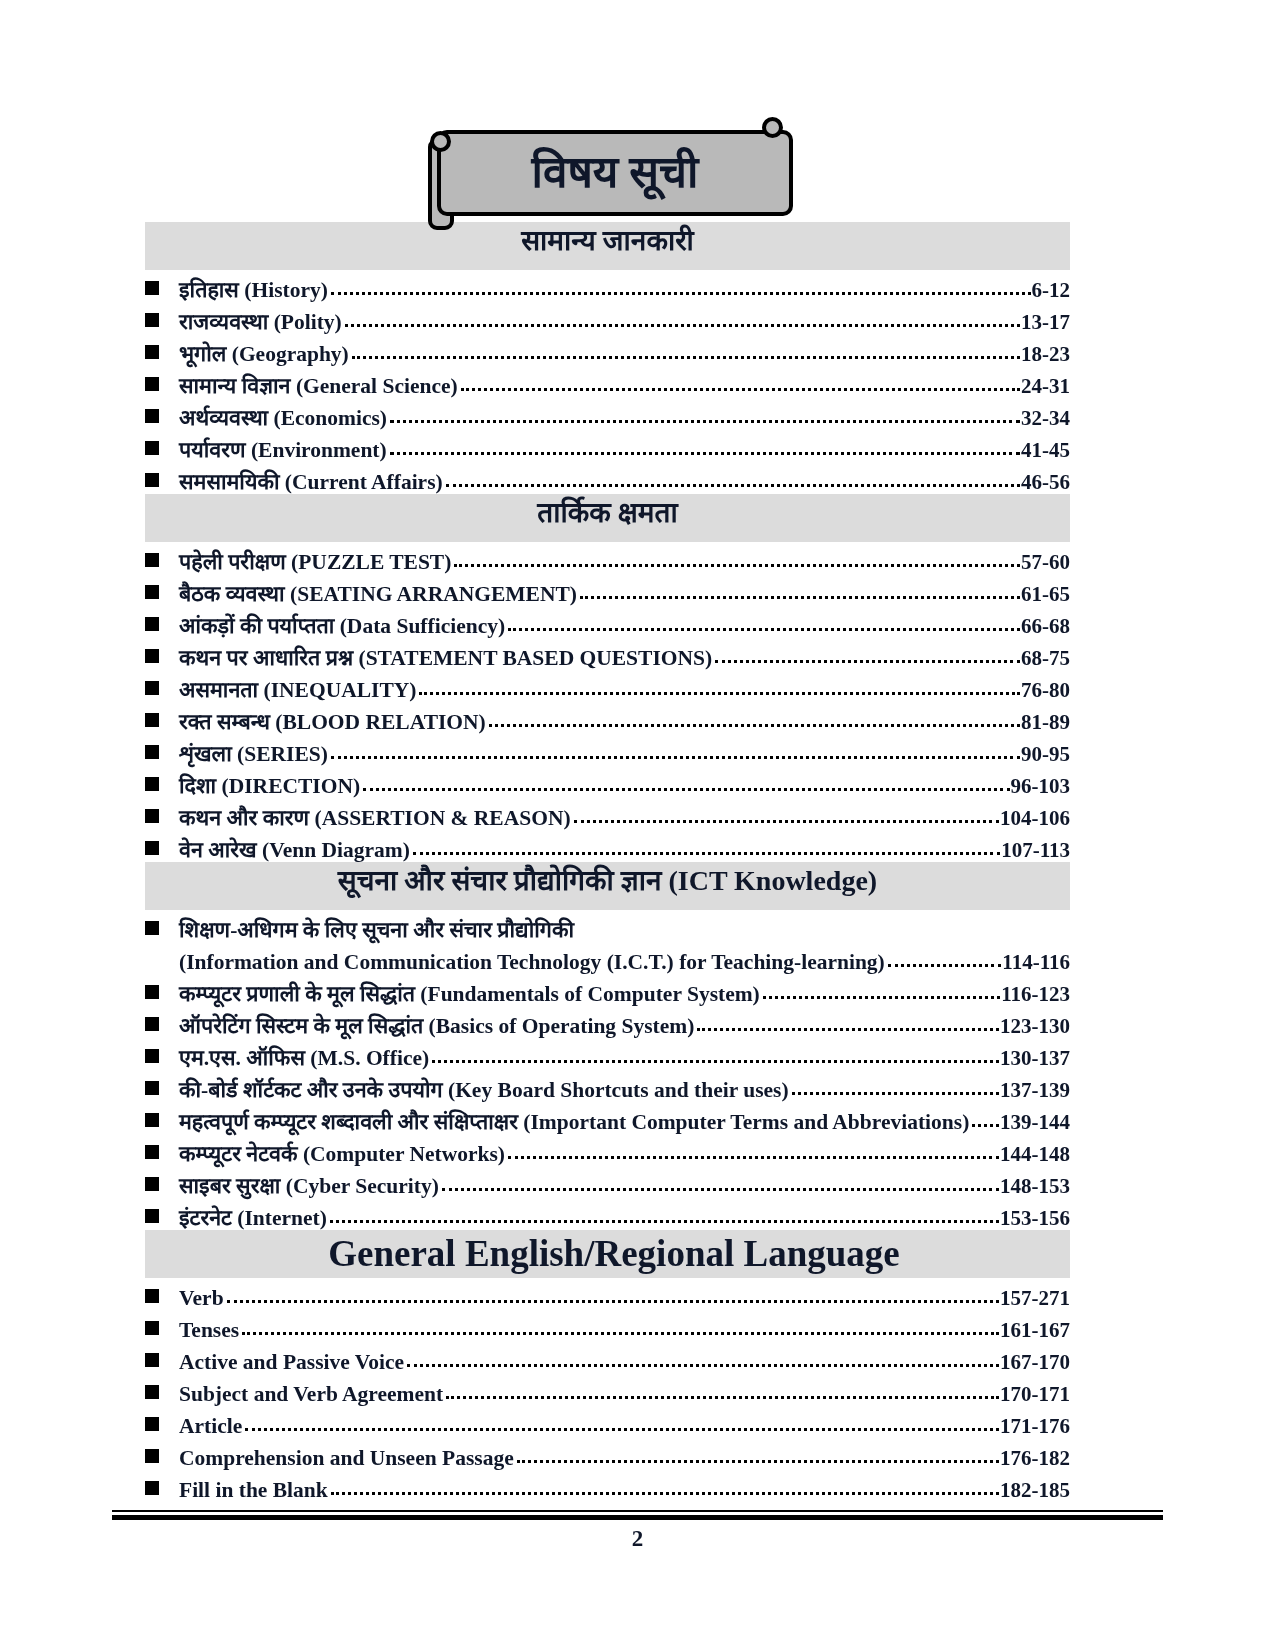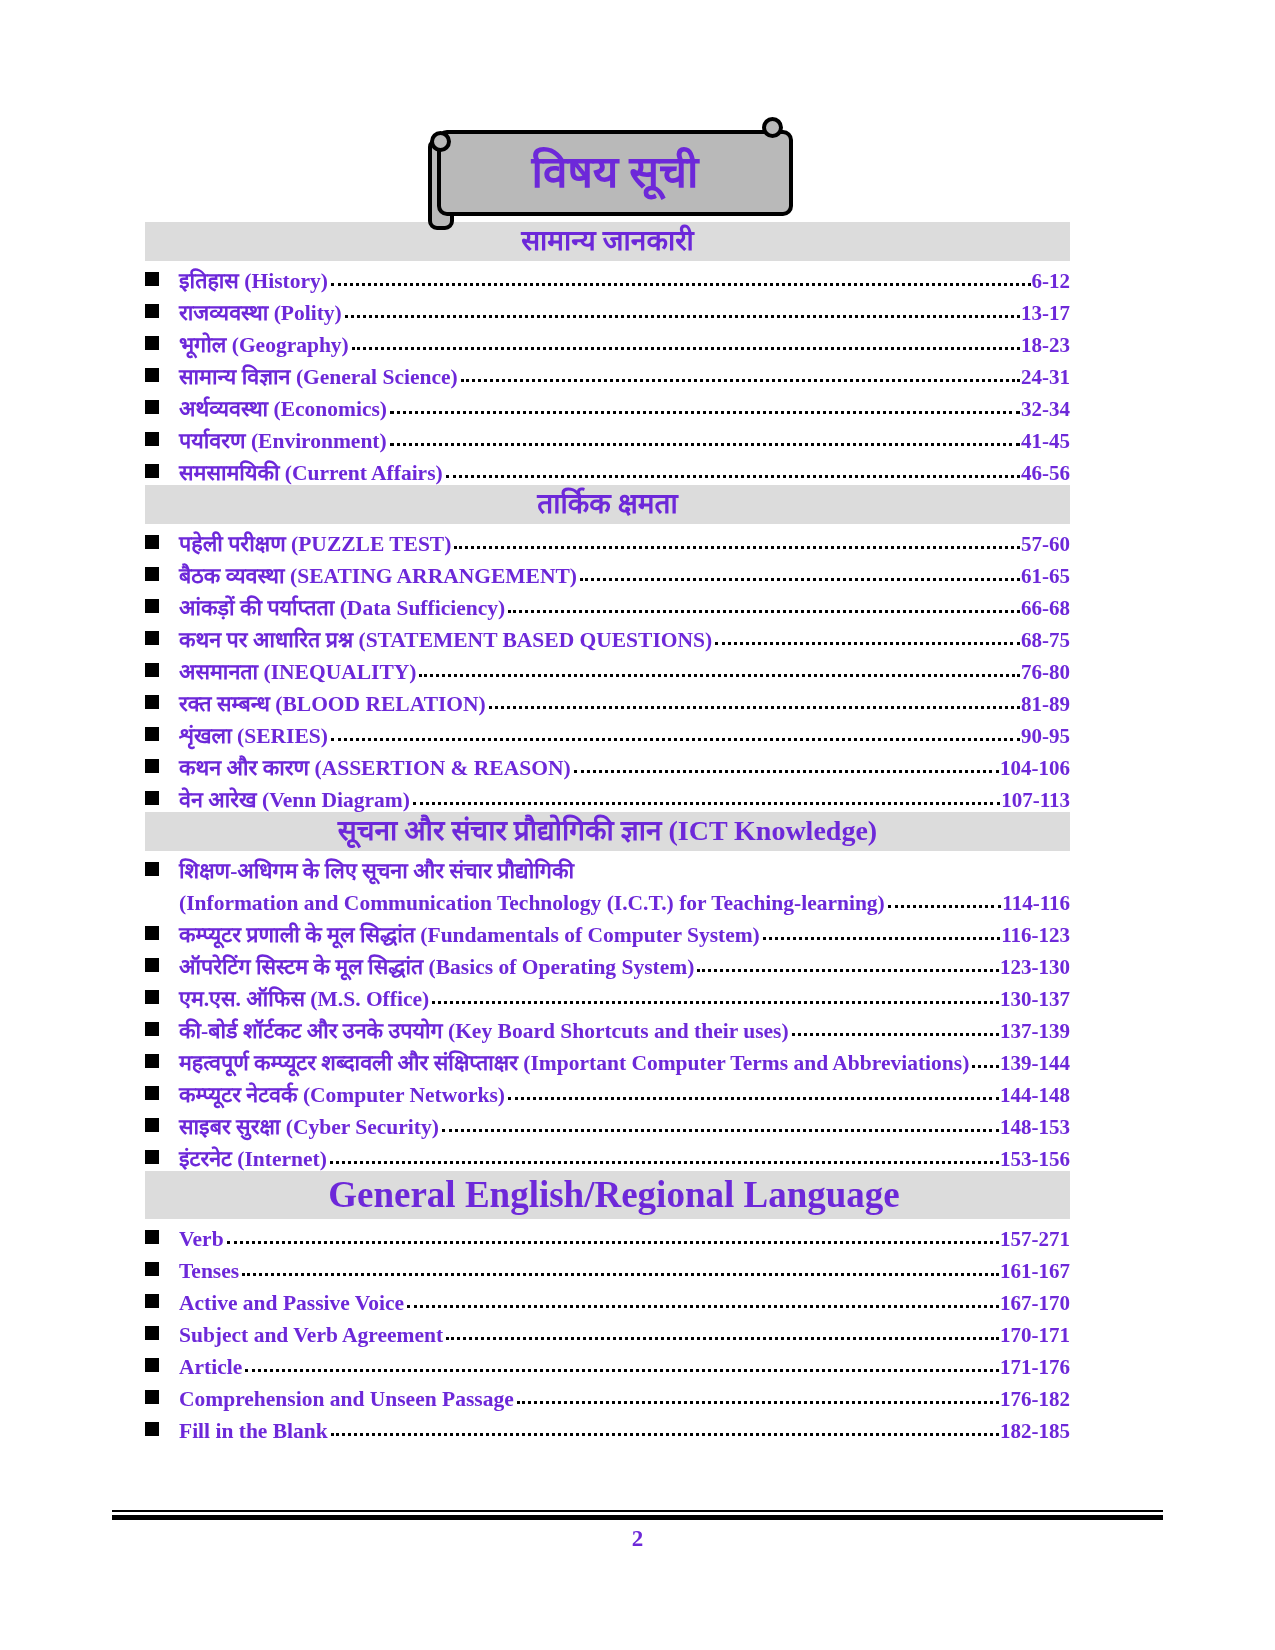--- a/index.html
+++ b/index.html
@@ -1,18 +1,18 @@
 <!DOCTYPE html>
 <html><head>
 <meta charset="utf-8">
 <style>
   html,body { margin:0; padding:0; background:#ffffff; }
   .page {
     position:relative; width:1275px; height:1650px; background:#ffffff;
-    font-family:"Liberation Serif","DejaVu Serif",serif; color:#6d28d9;
+    font-family:"Liberation Serif","DejaVu Serif",serif; color:#0f172a;
     overflow:hidden;
   }
 
   
   .banner {
     position:absolute; left:437px; top:130px; width:348px; height:78px;
     background:#b9b9b9; border:4px solid #000; border-radius:10px;
     display:flex; align-items:center; justify-content:center; z-index:3;
   }
   .banner-title { font-size:44px; font-weight:bold; line-height:1; }
@@ -25,21 +25,21 @@
     border:4px solid #000; border-radius:50%; z-index:4;
   }
   .curl-left  { left:430px; top:131px; }
   .curl-right { left:762px; top:117px; }
 
   
   .content { position:absolute; left:145px; top:222px; width:925px; }
 
   .section-bar {
     background:#dcdcdc; text-align:center; font-weight:bold;
-    height:39px; line-height:38px; font-size:28px;
+    height:48px; line-height:38px; font-size:28px;
   }
   .section-bar-lg { height:48px; line-height:48px; font-size:37px;padding-left:13px; }
 
   .toc-row { display:flex; align-items:flex-end; height:32px; }
   .bullet  { flex:0 0 14px; height:14px; background:#000; margin:0 20px 7px 0; }
   .bullet-spacer { flex:0 0 14px; height:14px; background:transparent; margin:0 20px 7px 0; }
   .label   { font-size:21.5px; font-weight:bold; line-height:1.05; white-space:nowrap;margin-top:35px; }
   .leader  { flex:1 1 auto; min-width:8px; border-bottom:3.2px dotted #000; margin:0 1px 7px 3px; }
   .pages   { font-size:21px; font-weight:bold; line-height:1.1; white-space:nowrap; }
 
@@ -147,20 +147,26 @@
         <span class="pages">81-89</span>
       </div>
       <div class="toc-row">
         <span class="bullet"></span>
         <span class="label">शृंखला (SERIES)</span>
         <div class="leader"></div>
         <span class="pages">90-95</span>
       </div>
       <div class="toc-row">
         <span class="bullet"></span>
+        <span class="label">दिशा (DIRECTION)</span>
+        <div class="leader"></div>
+        <span class="pages">96-103</span>
+      </div>
+      <div class="toc-row">
+        <span class="bullet"></span>
         <span class="label">कथन और कारण (ASSERTION &amp; REASON)</span>
         <div class="leader"></div>
         <span class="pages">104-106</span>
       </div>
       <div class="toc-row">
         <span class="bullet"></span>
         <span class="label">वेन आरेख (Venn Diagram)</span>
         <div class="leader"></div>
         <span class="pages">107-113</span>
       </div>

